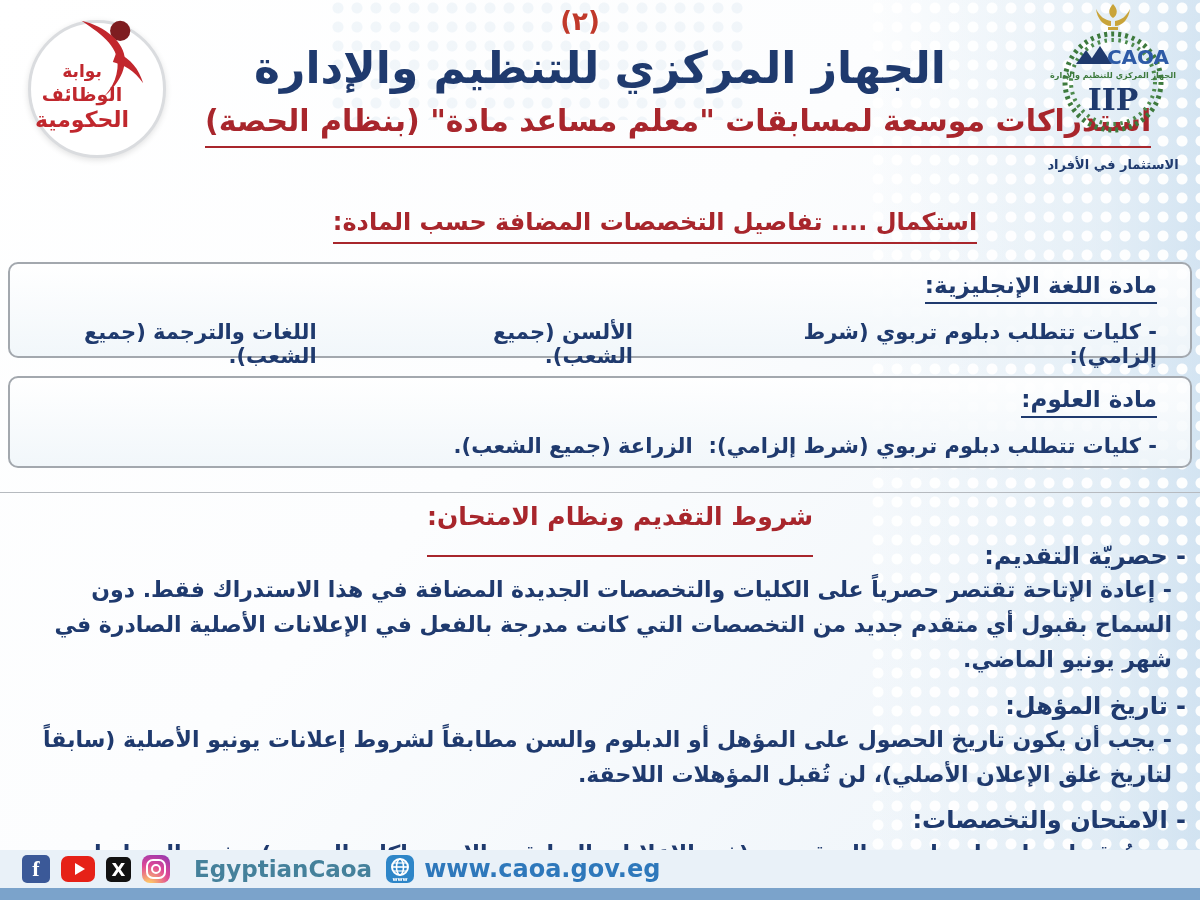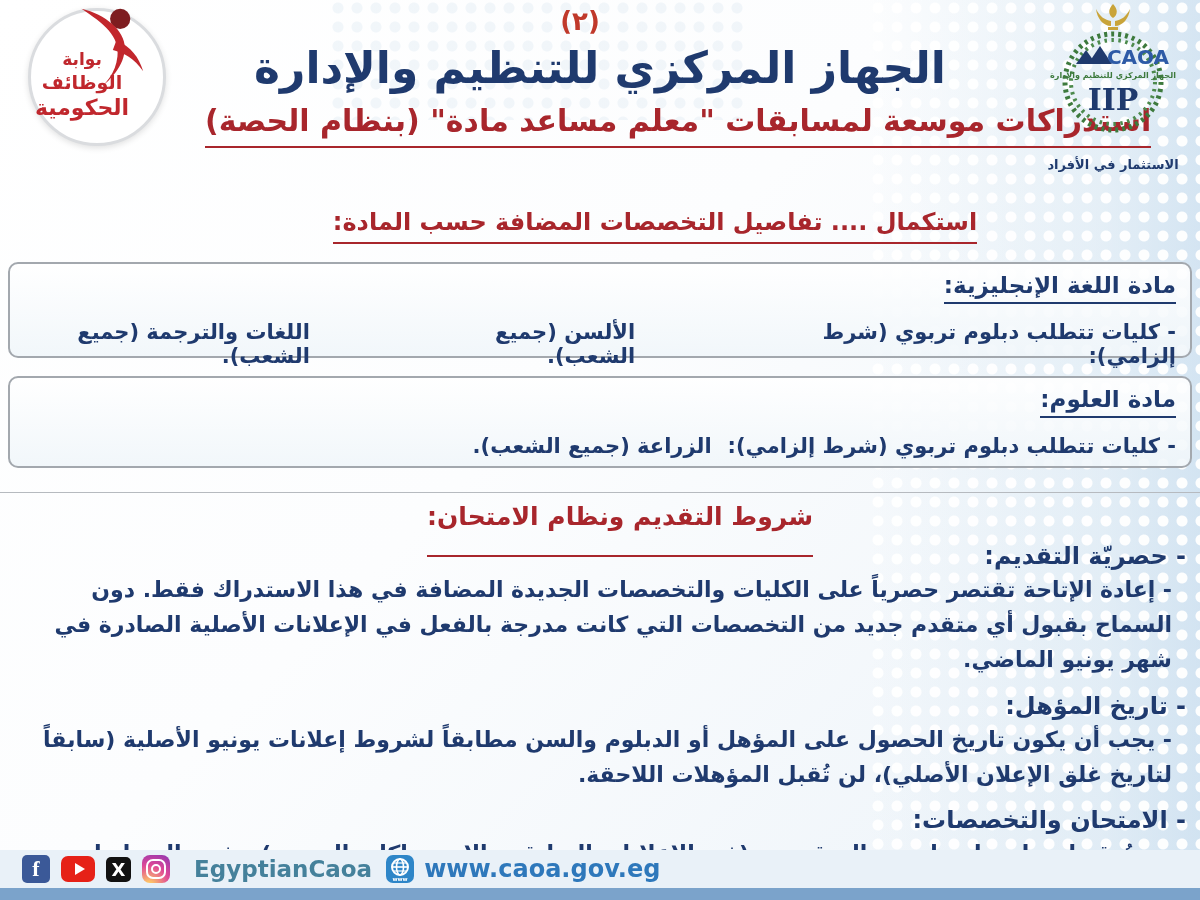--- a/index.html
+++ b/index.html
@@ -12,21 +12,21 @@
     background:linear-gradient(to right, rgba(214,230,242,0) 0%, rgba(214,230,242,.55) 70%, rgba(198,220,238,.7) 100%);
   }
   .dots-right::after { content:""; position:absolute; inset:0;
     background-image:radial-gradient(circle at 8px 8px, rgba(255,255,255,.95) 5px, rgba(255,255,255,0) 6px);
     background-size:19px 19px; }
   .dots-top { position:absolute; top:0; left:330px; width:420px; height:120px; opacity:.5;
     background-image:radial-gradient(circle at 8px 8px, rgba(226,236,244,.9) 5px, rgba(255,255,255,0) 6px);
     background-size:19px 19px; }
 
   
-  .logo-left { position:absolute; left:28px; top:8px; width:138px; height:138px;
+  .logo-left { position:absolute; left:28px; top:20px; width:138px; height:138px;
     background:#fff; border:3px solid #dadcdf; border-radius:50%;
     box-shadow:0 2px 6px rgba(0,0,0,.12); text-align:center; }
   .logo-left svg { position:absolute; top:-6px; left:34px; width:92px; height:92px; }
   .ll-text { position:absolute; top:38px; left:0; right:30px; direction:rtl; color:#c0272d; font-weight:bold; }
   .ll-text .l1 { font-size:17px; }
   .ll-text .l2 { font-size:19px; margin-top:2px; }
   .ll-text .l3 { font-size:22px; margin-top:2px; }
 
   
   .center-head { position:absolute; left:170px; right:170px; top:6px; text-align:center; }
@@ -41,21 +41,21 @@
   .lr-tagline { direction:rtl; font-size:13px; font-weight:bold; color:#1f3a6e; margin-top:11px; }
 
   
   .continuation { position:absolute; top:208px; left:0; right:0; text-align:center; }
   .continuation span { display:inline-block; position:relative; left:55px; direction:rtl;
     font-size:24px; font-weight:bold; color:#a8262c; border-bottom:2px solid #a8262c; padding-bottom:6px; }
 
   
   .subject-box { position:absolute; left:8px; right:8px; border:2px solid #a3a8ae; border-radius:10px;
     background:linear-gradient(180deg, rgba(255,255,255,.92), rgba(240,246,250,.88));
-    direction:rtl; padding:8px 14px; }
+    direction:rtl; padding:8px 33px; }
   .box-1 { top:262px; height:96px; }
   .box-2 { top:376px; height:92px; }
   .box-title { display:inline-block; font-size:23px; font-weight:bold; color:#1f3a6e;
     border-bottom:2px solid #1f3a6e; padding-bottom:4px; }
   .box-row { display:flex; direction:rtl; align-items:baseline; margin-top:16px;
     font-size:21px; font-weight:bold; color:#1f3a6e; }
   .box-row .req { margin-left:150px; }
   .box-row .item-gap { margin-left:120px; }
   .box-2 .box-row .req { margin-left:16px; }
 

